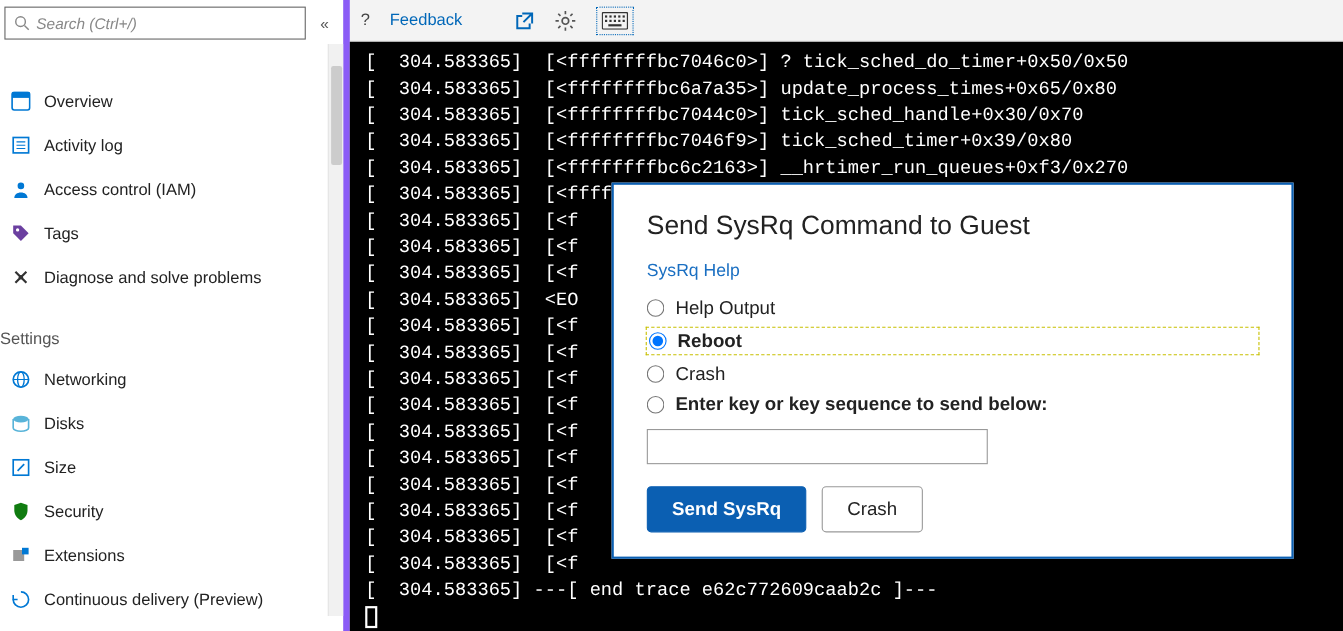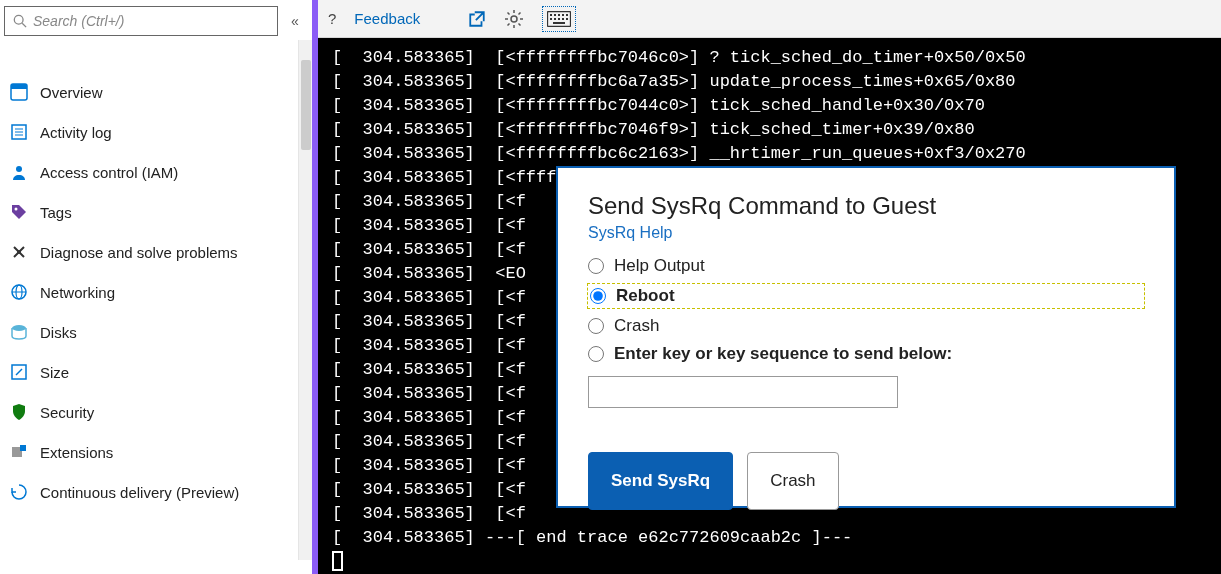--- a/index.html
+++ b/index.html
@@ -26,29 +26,29 @@
   .tb-item.link { color: #0067b8; gap: 44px; }
   .tb-icon { width: 18px; height: 18px; margin-left: 4px; }
   .tb-active { border: 1px dotted #0067b8; padding: 4px; }
 
   
   .console { flex: 1; background: #000; color: #fff; font-family: Consolas, "Courier New", monospace; font-size: 17px; line-height: 24px; padding: 8px 14px; position: relative; white-space: pre; overflow: hidden; }
   .cursor { display: inline-block; width: 11px; height: 20px; border: 2px solid #fff; vertical-align: text-bottom; }
 
   
   .dialog { position: absolute; left: 556px; top: 166px; width: 620px; height: 342px; background: #fff; border: 2px solid #0b5fb2; padding: 24px 30px; color: #222; font-size: 16px; }
-  .dialog h2 { font-size: 24px; font-weight: 400; margin-bottom: 4px; }
+  .dialog h2 { font-size: 24px; font-weight: 400; margin-bottom: 18px; }
   .dialog .help-link { color: #1a6fc2; font-size: 16px; margin-bottom: 6px; display: inline-block; cursor: pointer; }
   .opt { display: flex; align-items: center; margin: 8px 0; font-size: 17px; }
   .opt input[type=radio] { width: 16px; height: 16px; margin-right: 10px; }
   .opt.selected { outline: 1px dashed #c7c000; padding: 2px; }
   .opt.selected label { font-weight: 600; }
   .key-input { width: 310px; height: 32px; border: 1px solid #999; margin-top: 4px; margin-bottom: 20px; }
   .btn-row { display: flex; gap: 14px; }
-  .btn { height: 58px; padding: 0 22px; font-size: 17px; border-radius: 4px; cursor: pointer; display: flex; align-items: center; justify-content: center; margin-top: 24px; }
+  .btn { height: 42px; padding: 0 22px; font-size: 17px; border-radius: 4px; cursor: pointer; display: flex; align-items: center; justify-content: center; }
   .btn.primary { background: #0b5fb2; color: #fff; border: 1px solid #0b5fb2; font-weight: 600; }
   .btn.secondary { background: #fff; color: #222; border: 1px solid #999; }
 </style>
 </head>
 <body>
 
 <div class="sidebar">
   <div class="search-wrap">
     <div class="search-box">
       <svg class="search-icon" viewBox="0 0 16 16">
@@ -101,20 +101,21 @@
       </div>
       <div class="nav-item">
         <span class="ico">
           <svg width="18" height="18" viewBox="0 0 18 18">
             <path d="M4 4l10 10M14 4L4 14" stroke="#333" stroke-width="2"></path>
             <circle cx="9" cy="9" r="2" fill="#333"></circle>
           </svg>
         </span>
         <span>Diagnose and solve problems</span>
       </div>
+      <div class="section-label">Settings</div>
       <div class="nav-item">
         <span class="ico">
           <svg width="18" height="18" viewBox="0 0 18 18">
             <circle cx="9" cy="9" r="7" fill="none" stroke="#0078d4" stroke-width="1.5"></circle>
             <ellipse cx="9" cy="9" rx="3" ry="7" fill="none" stroke="#0078d4" stroke-width="1.2"></ellipse>
             <line x1="2" y1="9" x2="16" y2="9" stroke="#0078d4"></line>
           </svg>
         </span>
         <span>Networking</span>
       </div>

